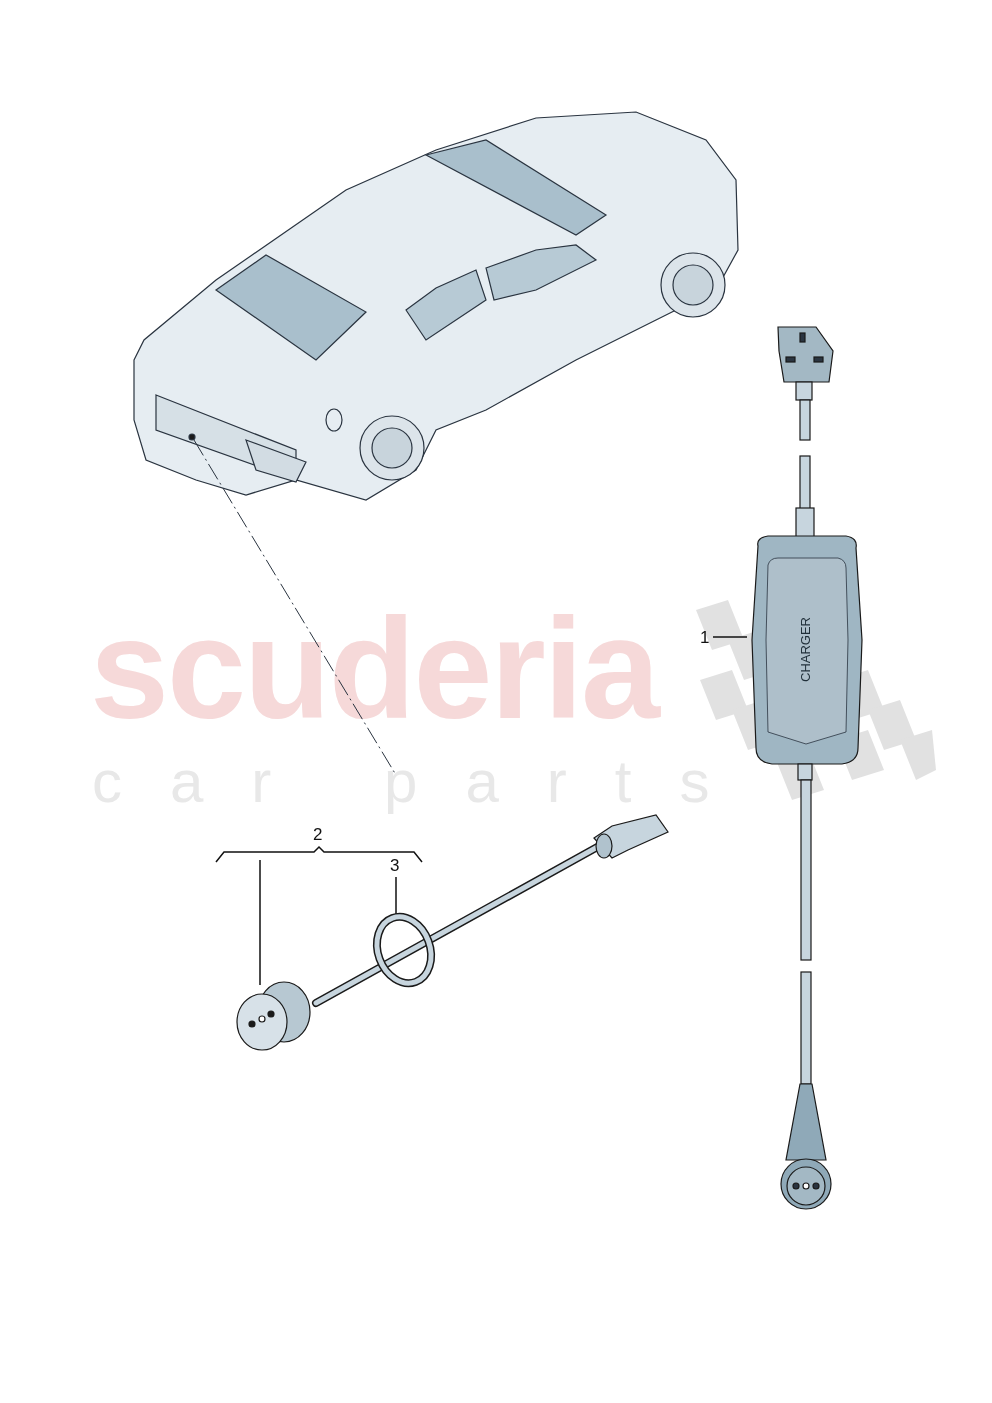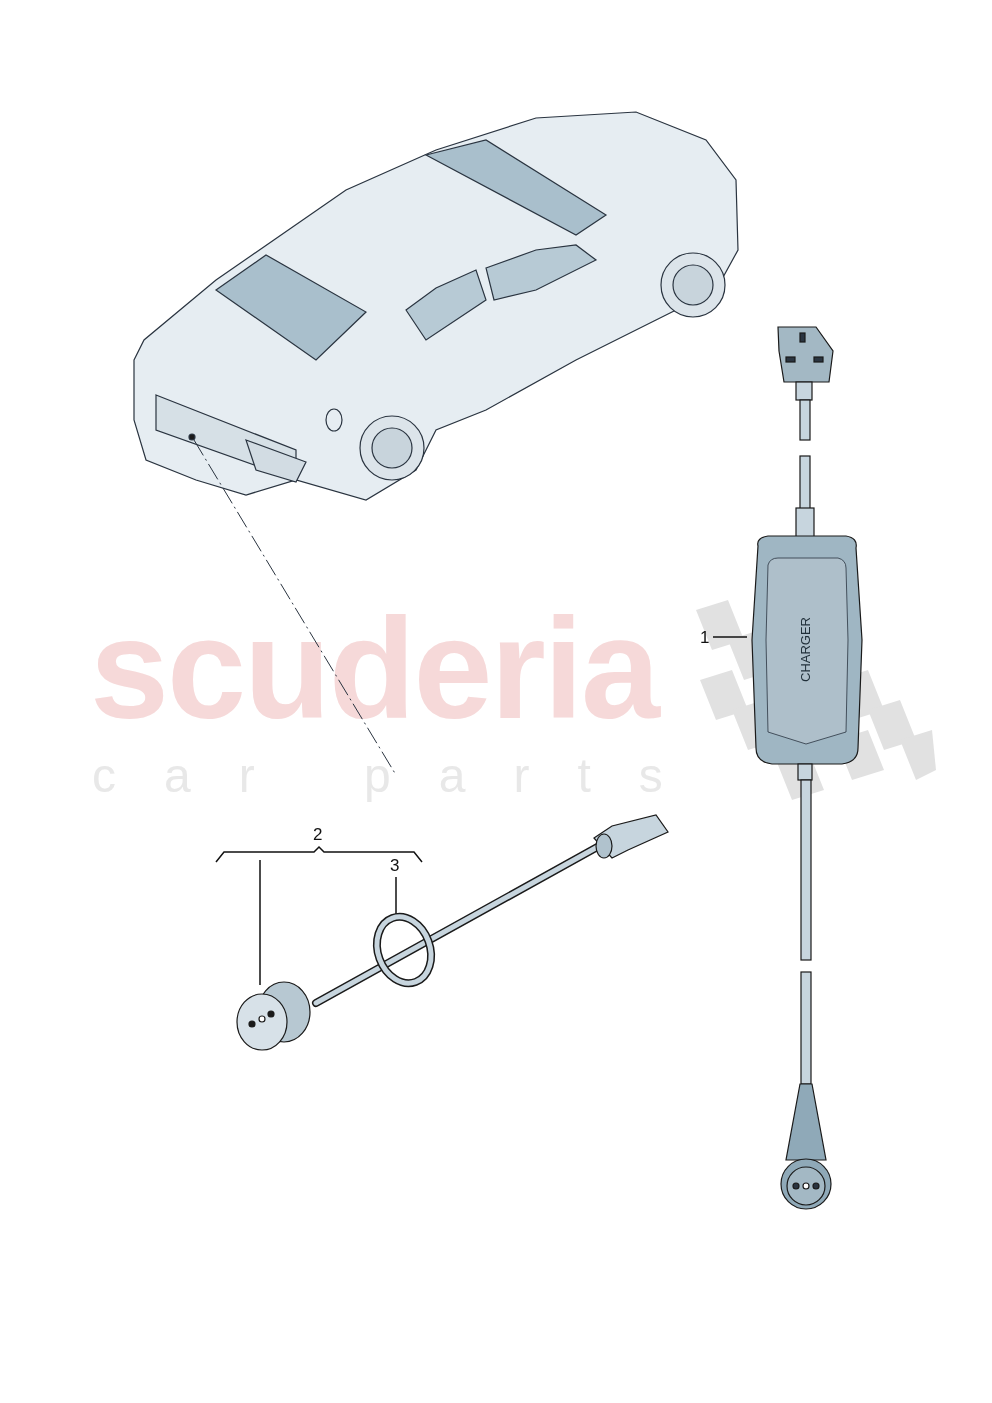--- a/index.html
+++ b/index.html
@@ -1,19 +1,19 @@
 <!DOCTYPE html>
 <html><head>
 <meta charset="utf-8">
 <style>
   html, body { margin:0; padding:0; background:#ffffff; }
   body { width:992px; height:1403px; position:relative; overflow:hidden; font-family:"Liberation Sans", sans-serif; }
   .canvas { position:absolute; left:0; top:0; width:806px; height:1403px;margin-left:16px; }
   .wm-main { position:absolute; left:74px; top:598px; font-family:"Liberation Sans", sans-serif; font-weight:700; font-size:142px; color:#f6d9d9; letter-spacing:-2px; line-height:1; }
-  .wm-sub { position:absolute; left:76px; top:752px; font-family:"Liberation Sans", sans-serif; font-size:48px; color:#e8e8e8; letter-spacing:48px; line-height:1; }
+  .wm-sub { position:absolute; left:76px; top:752px; font-family:"Liberation Sans", sans-serif; font-size:60px; color:#e8e8e8; letter-spacing:48px; line-height:1; }
   .callout { position:absolute; font-family:"Liberation Sans", sans-serif; font-size:17px; color:#111; line-height:1; }
   .charger-label { position:absolute; left:760px; top:640px; width:60px; height:24px; transform:rotate(-90deg); transform-origin:center; font-family:"Liberation Sans", sans-serif; font-size:13px; color:#1f2e38; text-align:center; line-height:24px; }
   svg { position:absolute; left:0; top:0; }
 </style>
 </head>
 <body>
 
 <div class="canvas">
 
   <div class="wm-main">scuderia</div>

